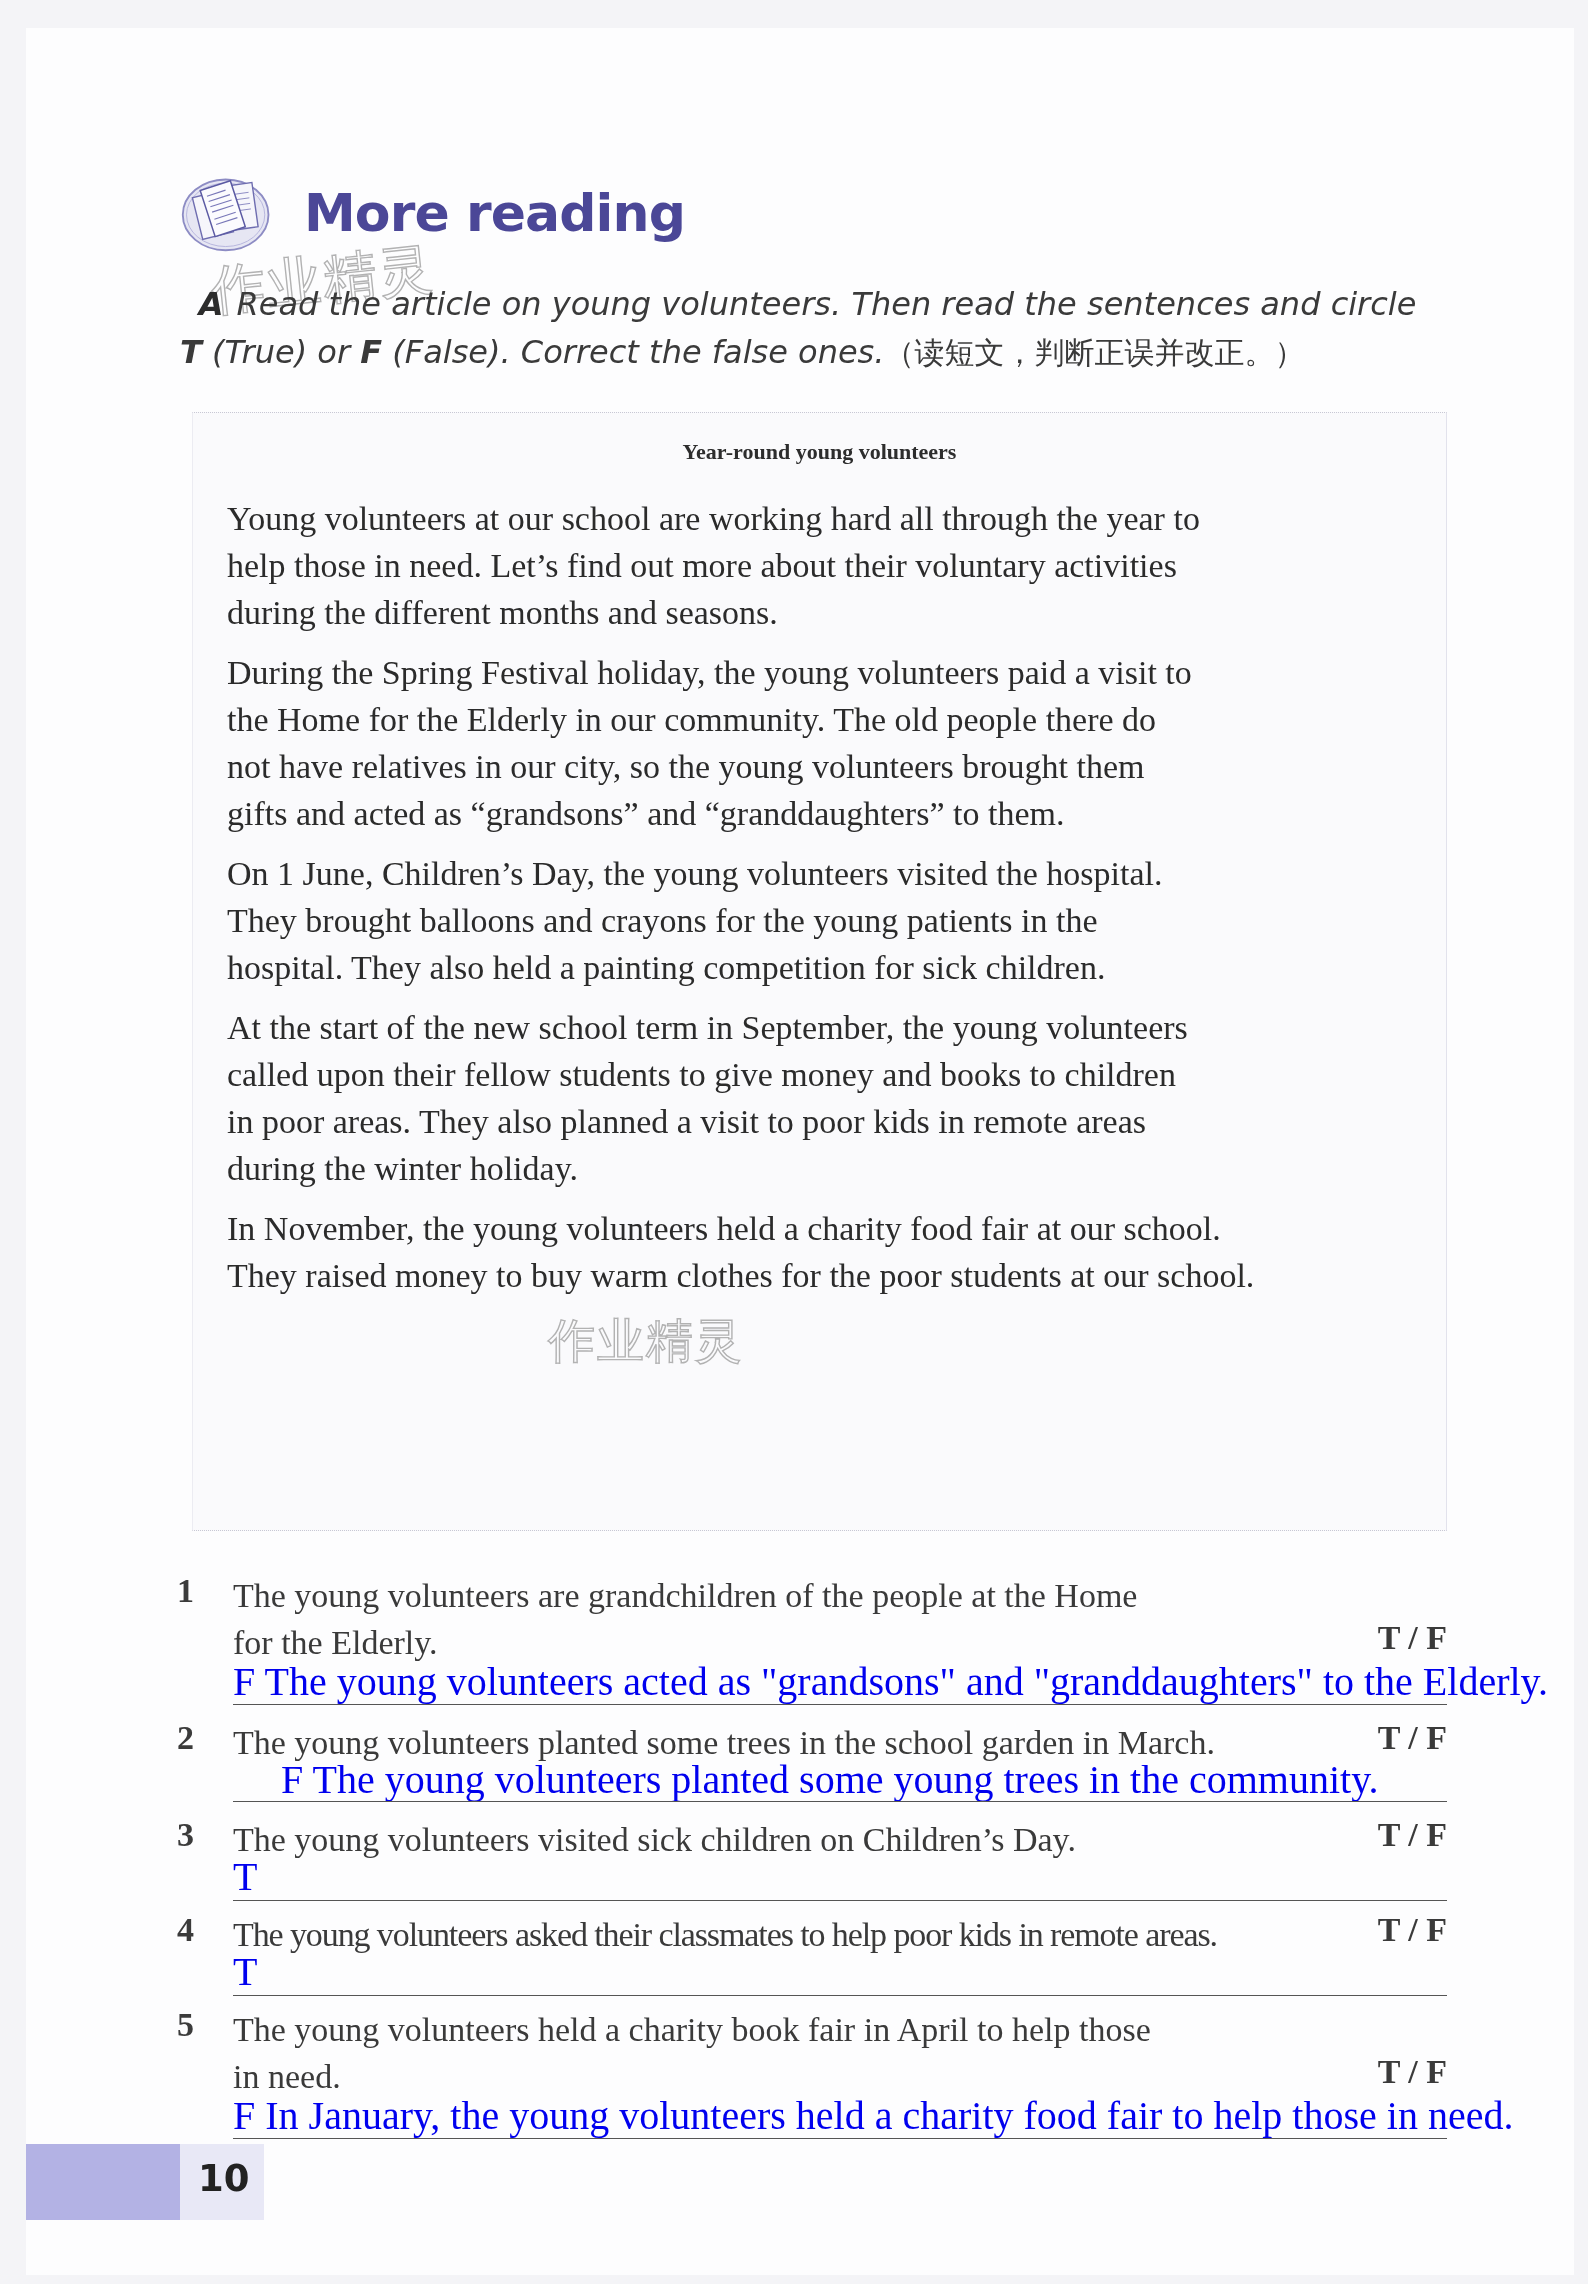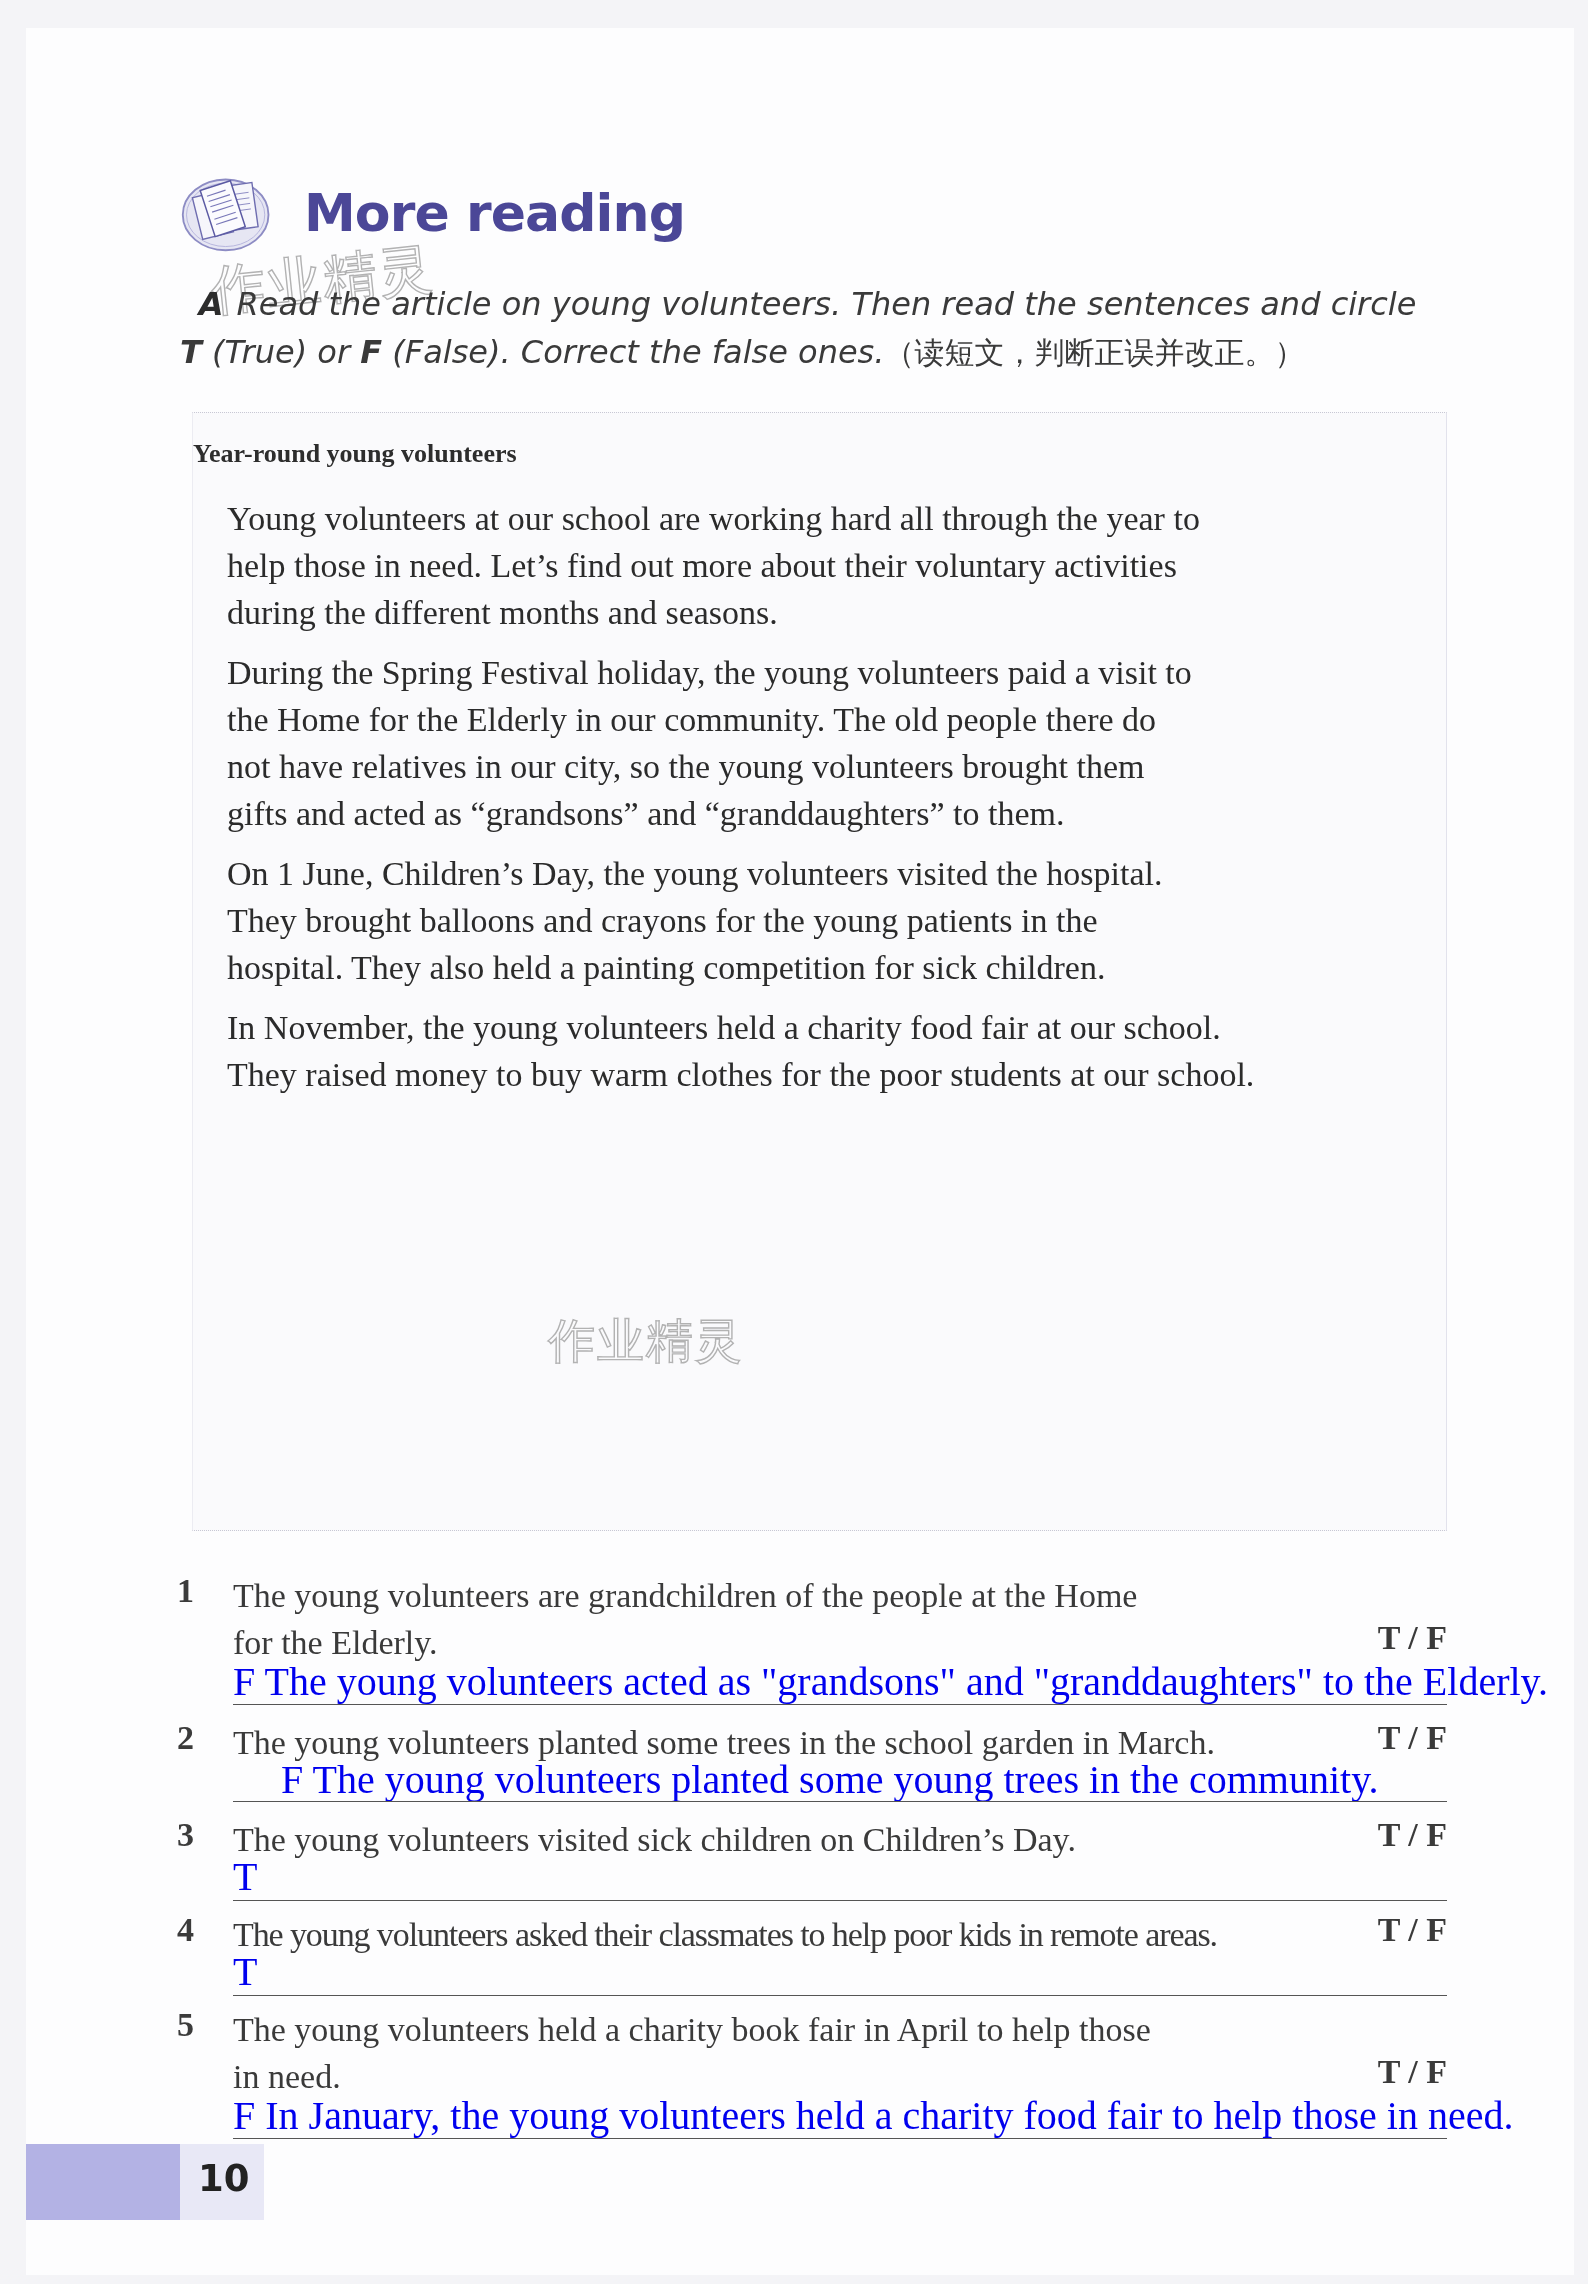--- a/index.html
+++ b/index.html
@@ -109,22 +109,23 @@
     border-top: 1.9px dotted #c8c8d4;
     border-bottom: 1.9px dotted #c8c8d4;
     border-left: 1.9px solid #ececf2;
     border-right: 1.9px solid #e2e2ec;
   }
   .article-title {
     position: absolute;
     left: 0;
     width: 100%;
     top: 26px;
-    font-weight: bold;
-    font-size: 26px;
+    text-align: center;
+    font-weight: bold;
+    font-size: 22px;
     color: #2d2d2d;
   }
   .article-body {
     position: absolute;
     left: 34px;
     top: 82px;
     width: 1203px;
     font-size: 34px;
     line-height: 47px;
     color: #2b2b2b;
@@ -255,20 +256,24 @@
     <p>Young volunteers at our school are working hard all through the year to
 help those in need. Let’s find out more about their voluntary activities
 during the different months and seasons.</p>
     <p>During the Spring Festival holiday, the young volunteers paid a visit to
 the Home for the Elderly in our community. The old people there do
 not have relatives in our city, so the young volunteers brought them
 gifts and acted as “grandsons” and “granddaughters” to them.</p>
     <p>On 1 June, Children’s Day, the young volunteers visited the hospital.
 They brought balloons and crayons for the young patients in the
 hospital. They also held a painting competition for sick children.</p>
+    <p>At the start of the new school term in September, the young volunteers
+called upon their fellow students to give money and books to children
+in poor areas. They also planned a visit to poor kids in remote areas
+during the winter holiday.</p>
     <p>In November, the young volunteers held a charity food fair at our school.
 They raised money to buy warm clothes for the poor students at our school.</p>
   </div>
 </div>
 
 <div class="watermark wm2">作业精灵</div>
 
 <div class="questions">
 
   <div class="q" style="top:0;">

